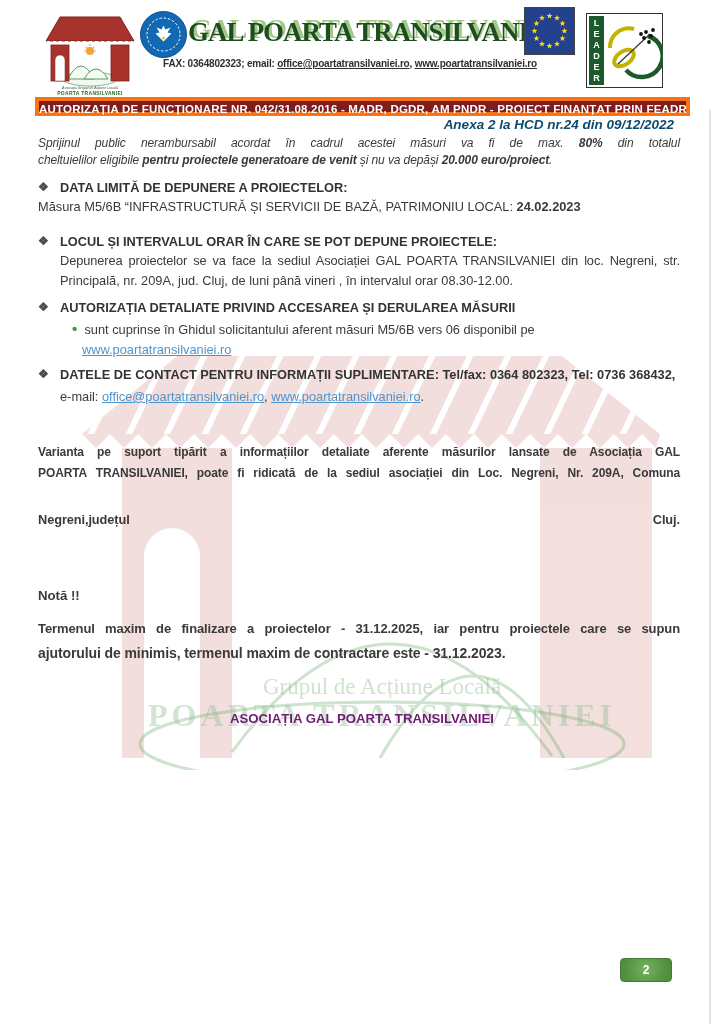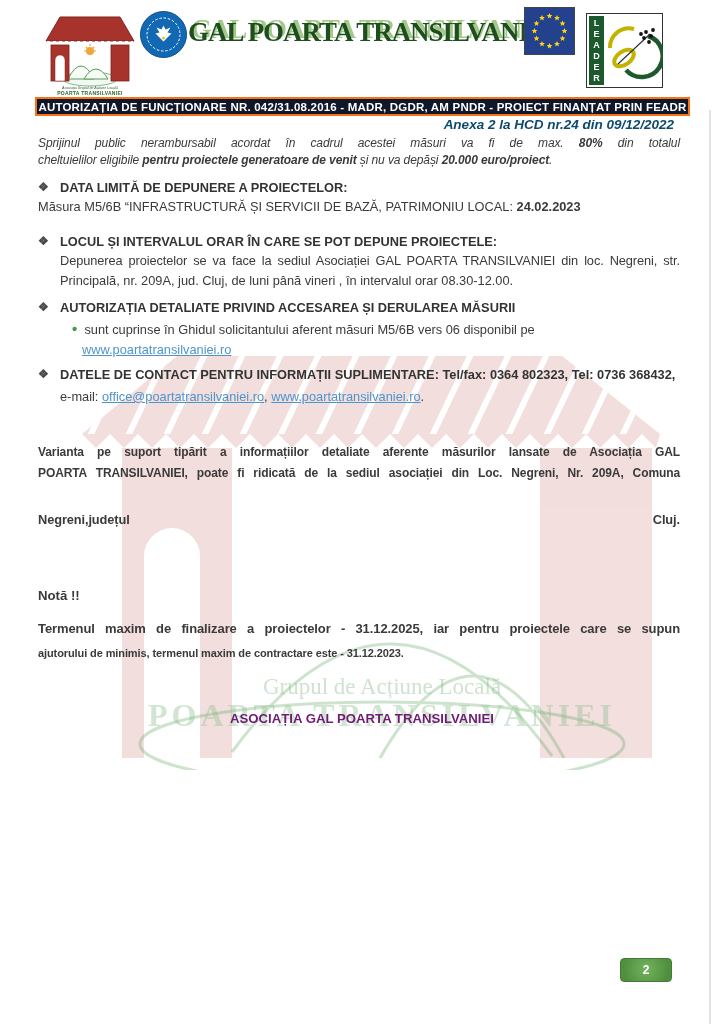--- a/index.html
+++ b/index.html
@@ -6,21 +6,21 @@
   .page{position:relative;width:724px;height:1024px;background:#fff;margin:0 auto;overflow:hidden;
         font-family:"Liberation Sans",sans-serif;color:#3a3a3a;}
   .abs{position:absolute;}
   
   .org-title{left:188px;top:16px;width:340px;font-family:"Liberation Serif",serif;font-weight:bold;
              font-size:28px;color:#1e4d1e;white-space:nowrap;transform:scaleX(.96);transform-origin:left top;
              text-shadow:3px -3px 0 #a2c98b;letter-spacing:-1px;}
   .addr{left:136px;top:57px;width:428px;text-align:center;font-size:10px;font-weight:bold;
         color:#2f2f2f;line-height:13px;letter-spacing:-0.2px;white-space:nowrap;}
   .addr a{color:#2f2f2f;text-decoration:underline;}
-  .banner{left:35px;top:97px;width:655px;height:19px;background:#0f172a;border:2px solid #f97316;
+  .banner{left:35px;top:97px;width:655px;height:19px;background:#7f1d1d;border:4px solid #f97316;
           box-sizing:border-box;color:#fff;font-weight:bold;font-size:11.5px;line-height:17px;
           text-align:center;letter-spacing:.2px;white-space:nowrap;}
   
   .anexa{top:117px;right:50px;font-style:italic;font-weight:600;font-size:13.5px;color:#0c4a6e;}
   .jline{left:38px;width:642px;font-size:12px;letter-spacing:-0.1px;line-height:17px;
          text-align:justify;text-align-last:justify;white-space:normal;overflow:visible;}
   .it{font-style:italic;}
   .b{font-weight:bold;}
   .plain{text-align:center;text-align-last:left;}
   .heading{left:38px;font-size:12.8px;font-weight:bold;color:#333;display:flex;}
@@ -133,20 +133,21 @@
     <circle cx="23.5" cy="23.5" r="16.5" fill="none" stroke="#fff" stroke-width="1" stroke-dasharray="2.5 1.8"></circle>
     <g transform="translate(23.5,23.5)">
       <path d="M0,7 L-8,-1 L-4,-2 L-7,-7 L-2,-5 L0,-9 L2,-5 L7,-7 L4,-2 L8,-1 Z" fill="#fff"></path>
       <circle cx="0" cy="3.5" r="1.6" fill="#f4c430"></circle>
     </g>
   </svg>
 
   <div class="abs org-title">GAL POARTA TRANSILVANIEI</div>
 
   <div class="abs addr">
+    <div><span>FAX: 0364802323; email: </span><a href="#">office@poartatransilvaniei.ro</a><span>, </span><a href="#">www.poartatransilvaniei.ro</a></div>
   </div>
 
   <svg class="abs" style="left:524px;top:7px;" width="51" height="48" viewBox="0 0 51 48">
     <defs>
           <path id="star" d="M0,-3 L0.9,-0.9 L2.9,-0.9 L1.3,0.4 L1.8,2.4 L0,1.2 L-1.8,2.4 L-1.3,0.4 L-2.9,-0.9 L-0.9,-0.9 Z" fill="#ffd617"></path>
         </defs>
     <rect x="0.5" y="0.5" width="50" height="47" fill="#24418e" stroke="#444" stroke-width="1"></rect>
     <use href="#star" x="25.5" y="9"></use>
         <use href="#star" x="33" y="11"></use>
         <use href="#star" x="38.5" y="16.5"></use>
@@ -221,20 +222,20 @@
 
   <div class="abs jline b" style="top:444px;">Varianta pe suport tipărit a informațiilor detaliate aferente măsurilor lansate de Asociația GAL</div>
   <div class="abs jline b" style="top:465px;">POARTA TRANSILVANIEI, poate fi ridicată de la sediul asociației din Loc. Negreni, Nr. 209A, Comuna</div>
   <div class="abs line3" style="top:512px;">
         <span>Negreni,județul</span>
         <span>Cluj.</span>
       </div>
 
   <div class="abs bodyline b" style="left:38px;top:587px;font-size:13.2px;">Notă !!</div>
   <div class="abs jline b" style="top:619px;font-size:13px;line-height:20px;">Termenul maxim de finalizare a proiectelor - 31.12.2025, iar pentru proiectele care se supun</div>
-  <div class="abs jline b plain" style="top:643px;font-size:11px;line-height:20px;">ajutorului de minimis, termenul maxim de contractare este - 31.12.2023.</div>
+  <div class="abs jline b plain" style="top:643px;font-size:14px;line-height:20px;">ajutorului de minimis, termenul maxim de contractare este - 31.12.2023.</div>
 
   <div class="abs footer-org" style="top:711px;">ASOCIAȚIA GAL POARTA TRANSILVANIEI</div>
 
   <div class="abs badge">2</div>
   <div class="abs scanline"></div>
   </div>
 </div>
 
 </body></html>

